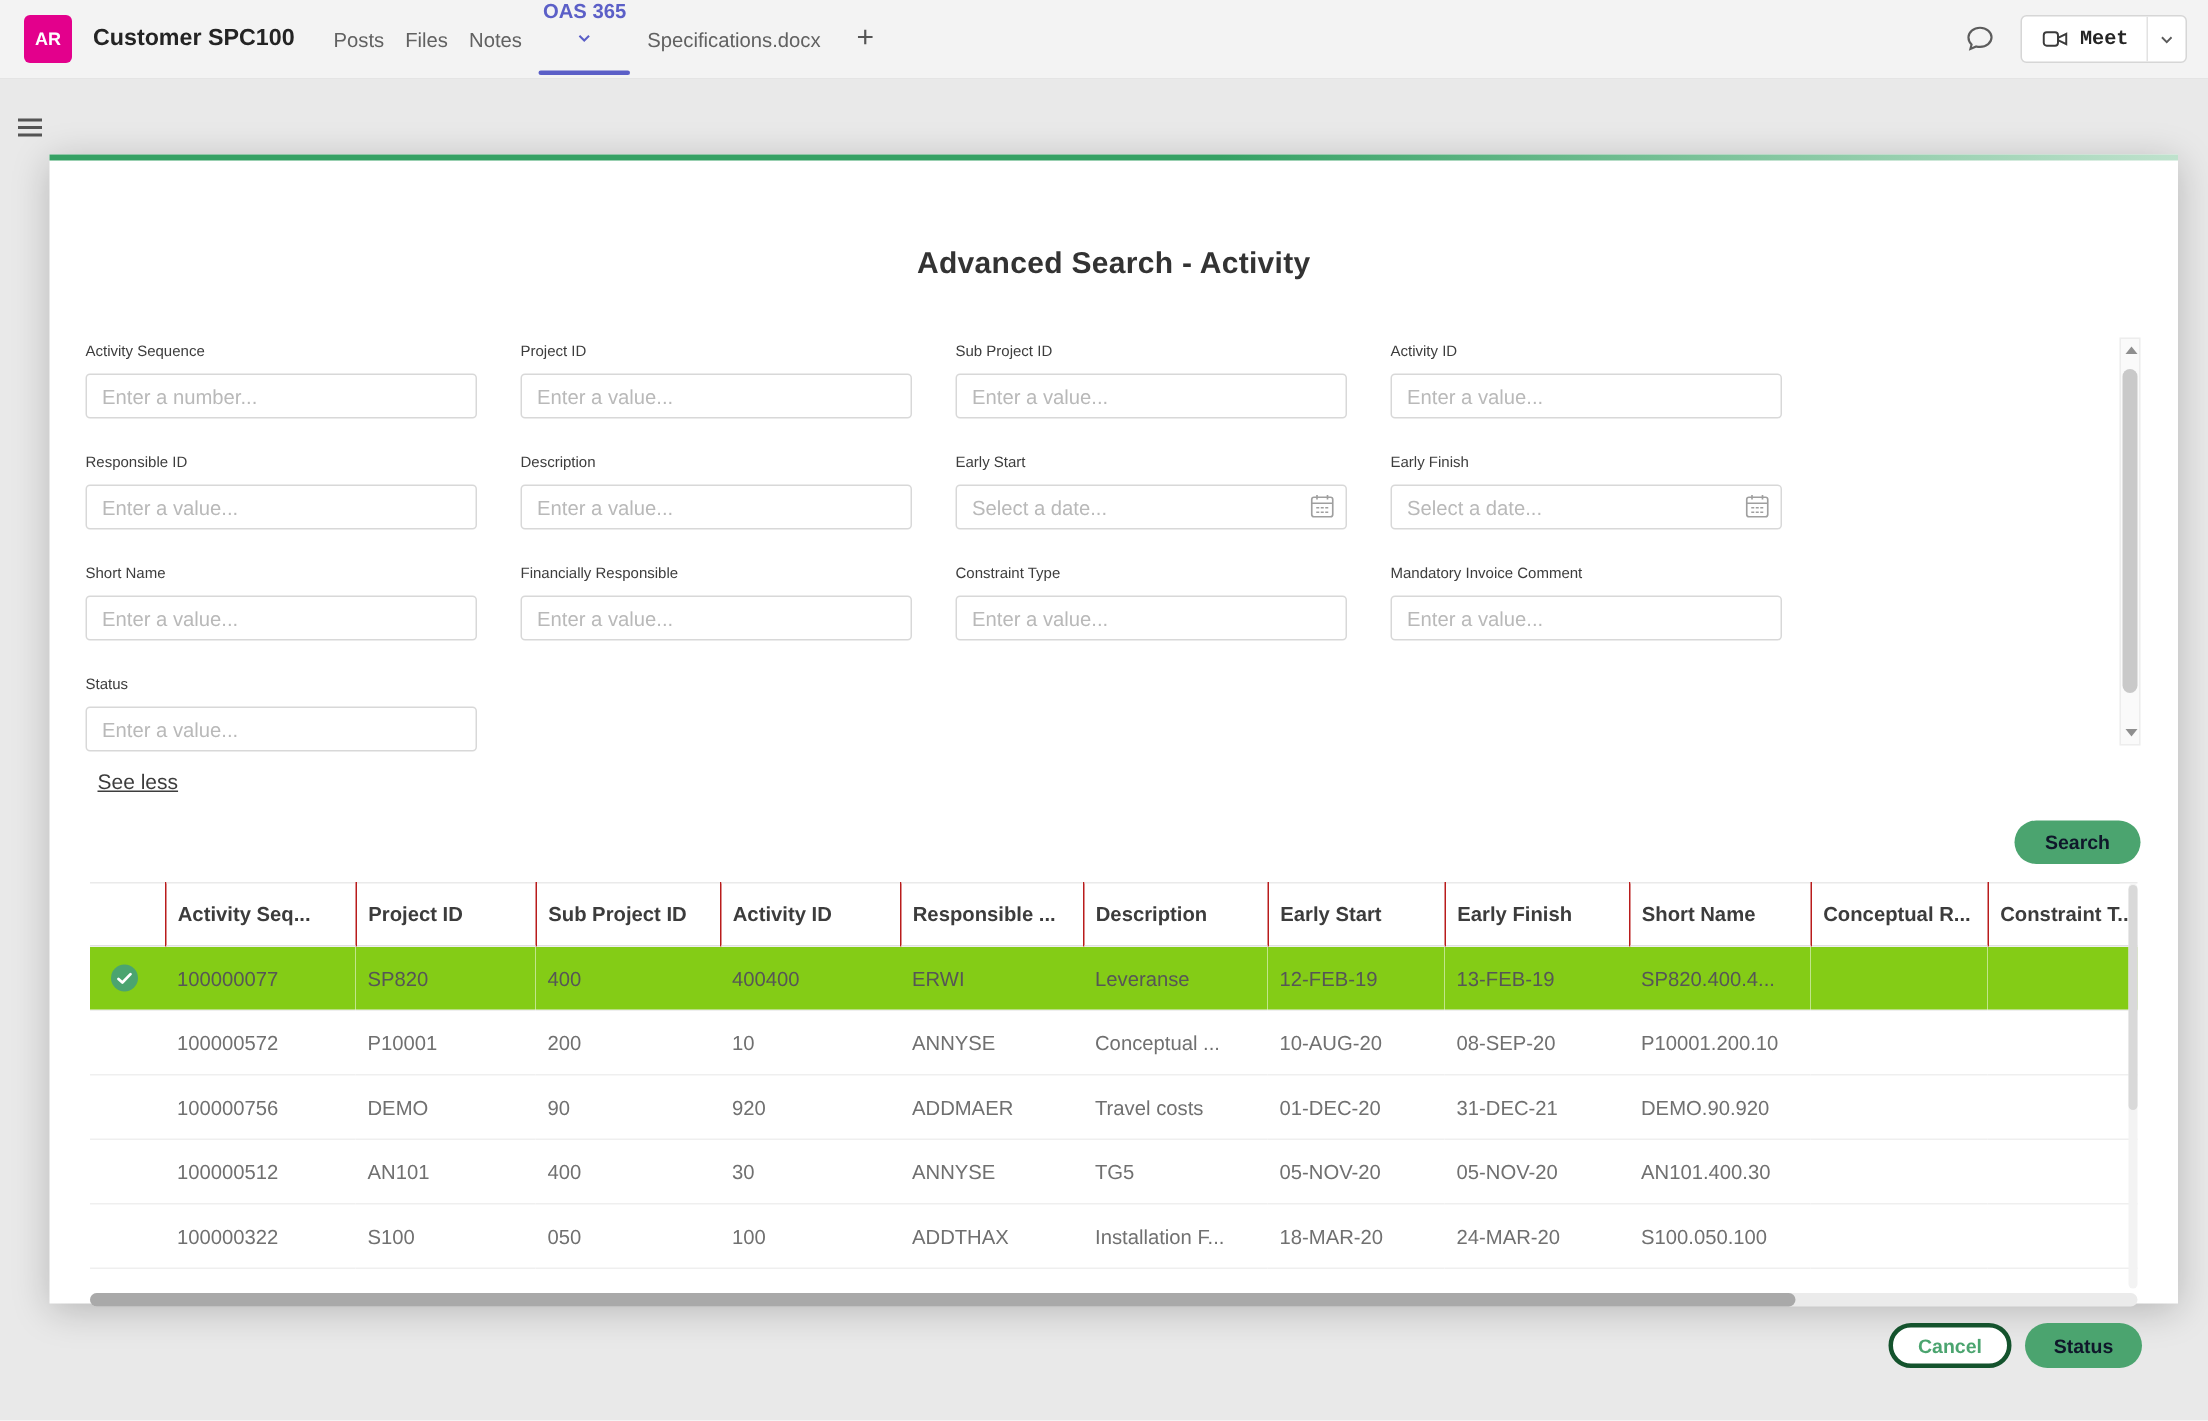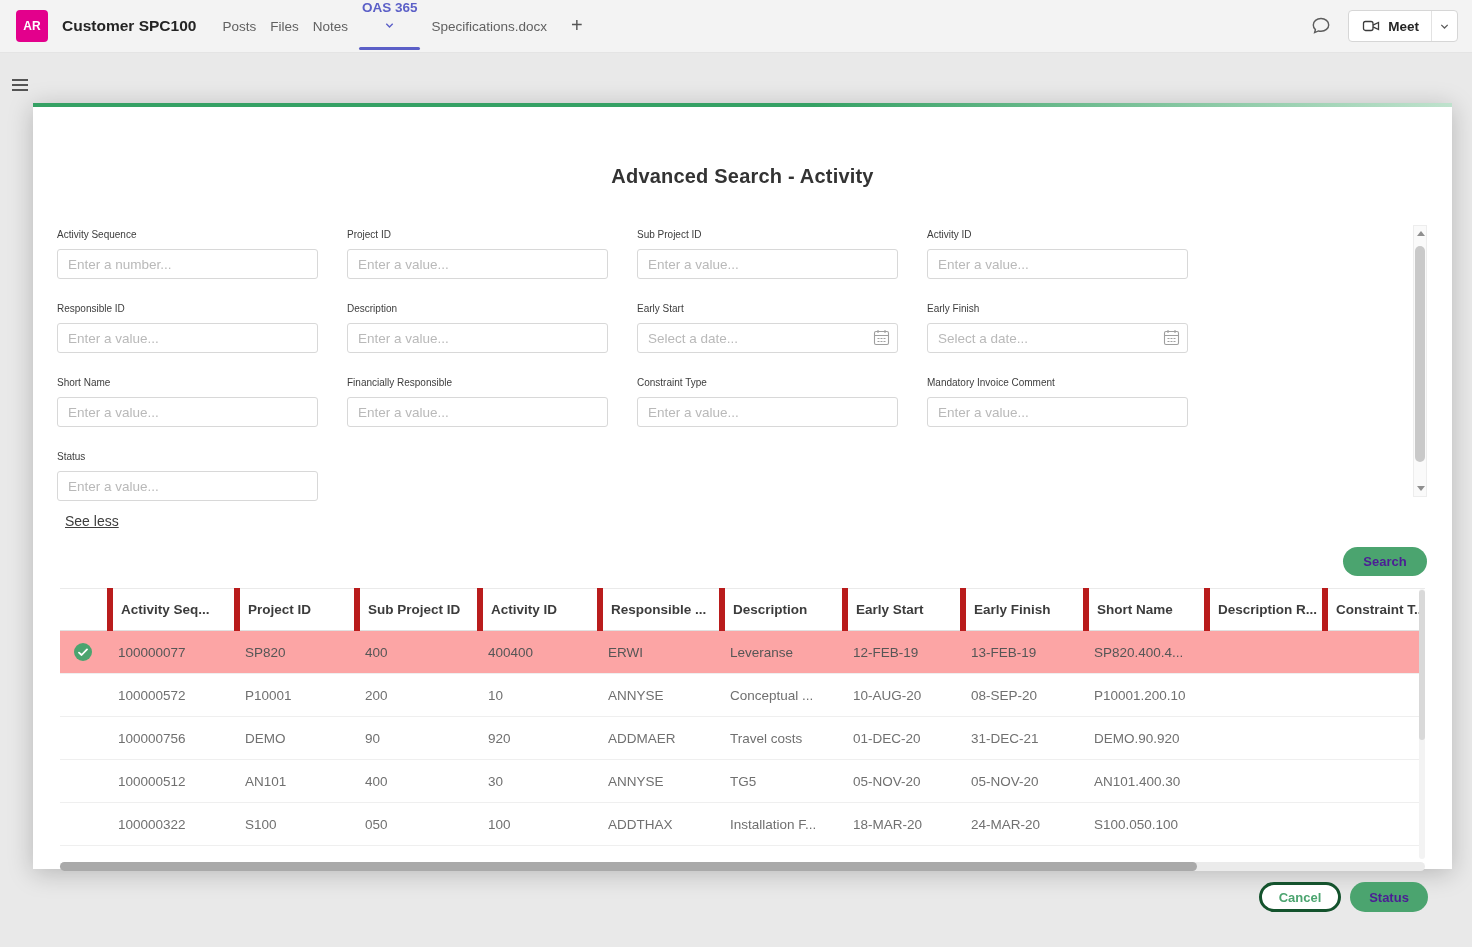--- a/index.html
+++ b/index.html
@@ -10,21 +10,21 @@
   .topbar { position:absolute; top:0; left:0; width:1472px; height:53px; background:#f3f3f3; border-bottom:1px solid #e4e4e4; display:flex; align-items:center; padding:0 14px 0 16px; z-index:5; }
   .avatar { width:32px; height:32px; border-radius:4px; background:#E3008C; color:#fff; font-size:12px; font-weight:700; display:flex; align-items:center; justify-content:center; flex:0 0 auto; cursor:pointer; }
   .team-title { font-size:15.5px; font-weight:700; color:#242424; margin:0 26px 0 14px; white-space:nowrap; }
   .tabs { display:flex; align-self:stretch; align-items:center; gap:14px; }
   .tab { position:relative; height:100%; display:flex; align-items:center; gap:5px; font-size:13.5px; color:#616161; cursor:pointer; white-space:nowrap; }
   .tab.active { color:#5b5fc7; font-weight:700;flex-direction:column; }
   .tab.active::after { content:""; position:absolute; left:-3px; right:-3px; bottom:2px; height:3px; border-radius:2px; background:#5b5fc7; }
   .add-tab { font-size:20px; color:#555; margin-left:24px; cursor:pointer; line-height:1; padding-bottom:3px; }
   .topbar-right { margin-left:auto; display:flex; align-items:center; gap:16px; }
   .chat-btn { display:flex; cursor:pointer; }
-  .meet-split { display:flex; align-items:stretch; height:32px; background:#fff; border:1px solid #d6d6d6; border-radius:4px; overflow:hidden; }
+  .meet-split { display:flex; align-items:stretch; height:32px; background:#fff; border:1px solid #d6d6d6; border-radius:4px; overflow:hidden;font-family:Liberation Mono, monospace; }
   .meet-main { display:flex; align-items:center; gap:7px; padding:0 12px; font-size:13.5px; font-weight:600; color:#242424; cursor:pointer; }
   .meet-chevron { width:26px; display:flex; align-items:center; justify-content:center; border-left:1px solid #e2e2e2; cursor:pointer; }
 
   .hamburger { position:absolute; left:12px; top:79px; width:16px; cursor:pointer; }
   .hamburger i { display:block; height:2px; background:#555; margin-bottom:3px; }
 
   
   .modal { position:absolute; left:33px; top:103px; width:1419px; height:766px; background:#fff; box-shadow:0 4px 24px rgba(0,0,0,.22); }
   .grad { position:absolute; left:0; top:0; width:100%; height:4px; background:linear-gradient(90deg,#35a164 0%,#35a164 55%,#bfe2cd 100%); }
   .dlg-title { position:absolute; top:62px; left:0; width:100%; text-align:center; font-size:20px; font-weight:600; color:#333; letter-spacing:.2px; }
@@ -39,35 +39,35 @@
 
   .vscroll { position:absolute; left:1380px; top:122px; width:14px; height:272px; background:#fafafa; border:1px solid #ededed; }
   .vscroll .arr { position:absolute; left:3px; width:0; height:0; border-left:4px solid transparent; border-right:4px solid transparent; cursor:pointer; }
   .vscroll .arr.up { top:5px; border-bottom:5px solid #8f8f8f; }
   .vscroll .arr.down { bottom:5px; border-top:5px solid #8f8f8f; }
   .vscroll .thumb { position:absolute; left:1px; top:20px; width:10px; height:216px; background:#c9c9c9; border-radius:5px; cursor:pointer; }
 
   .see-less { position:absolute; left:32px; top:410px; font-size:14px; color:#3d3d3d; text-decoration:underline; cursor:pointer; }
 
   .btn { font-family:inherit; cursor:pointer; border:none; border-radius:15px; font-size:13px; }
-  .btn.green { background:#4BA46F; color:#4c1d95; font-weight:700; }
+  .btn.green { background:#4BA46F; color:#0f172a; font-weight:700; }
   .btn.outline { background:#fff; border:3px solid #14532d; color:#4BA46F; font-weight:600; }
   .search-btn { position:absolute; top:444px; right:25px; width:84px; height:29px; }
   .cancel-btn { position:absolute; top:779px; left:1226px; width:82px; height:30px; }
   .select-btn { position:absolute; top:779px; left:1317px; width:78px; height:30px; }
 
   
   .table-wrap { position:absolute; left:27px; top:485px; width:1365px; height:272px; overflow:hidden; }
   table { border-collapse:collapse; table-layout:fixed; width:1375px; }
   thead tr { border-top:1px solid #eaeaea; border-bottom:1px solid #e0e0e0; }
   th { height:42px; font-size:13.5px; font-weight:700; color:#3c3c3c; text-align:left; padding:0 8px; white-space:nowrap; overflow:hidden; }
-  th + th { border-left:6px solid #b91c1c; }
+  th + th { border-left:1px solid #b91c1c; }
   td { height:43px; font-size:13.5px; color:#707070; padding:0 8px; white-space:nowrap; overflow:hidden; }
   tbody tr { border-bottom:1px solid #efefef; cursor:pointer; }
-  tbody tr.selected { background:#fca5a5; }
+  tbody tr.selected { background:#84cc16; }
   tbody tr.selected td { color:#565656; }
   .check-circle { width:18px; height:18px; border-radius:50%; background:#4BA46F; display:flex; align-items:center; justify-content:center; margin-left:6px; }
 
   .tbl-vscroll { position:absolute; left:1386px; top:486px; width:6px; height:270px; background:#f3f3f3; border-radius:3px; cursor:pointer; }
   .tbl-vscroll .thumb { position:absolute; top:1px; left:0; width:6px; height:150px; background:#d9d9d9; border-radius:3px; }
 
   .hscroll { position:absolute; left:27px; top:759px; width:1365px; height:9px; background:#ebebeb; border-radius:5px; cursor:pointer; }
   .hscroll .thumb { position:absolute; left:0; top:0; width:1137px; height:9px; background:#a9a9a9; border-radius:5px; }
 </style>
 </head>
@@ -233,21 +233,21 @@
             <th></th>
             <th>Activity Seq...</th>
             <th>Project ID</th>
             <th>Sub Project ID</th>
             <th>Activity ID</th>
             <th>Responsible ...</th>
             <th>Description</th>
             <th>Early Start</th>
             <th>Early Finish</th>
             <th>Short Name</th>
-            <th>Description R...</th>
+            <th>Conceptual R...</th>
             <th>Constraint T...</th>
           </tr>
         </thead>
       <tbody>
           <tr class="selected">
             <td>
               <span class="check-circle">
                 <svg width="10" height="9" viewBox="0 0 10 9" fill="none" stroke="#fff" stroke-width="1.8" stroke-linecap="round" stroke-linejoin="round">
                   <path d="M1 4.6L3.6 7L9 1.4"></path>
                 </svg>

